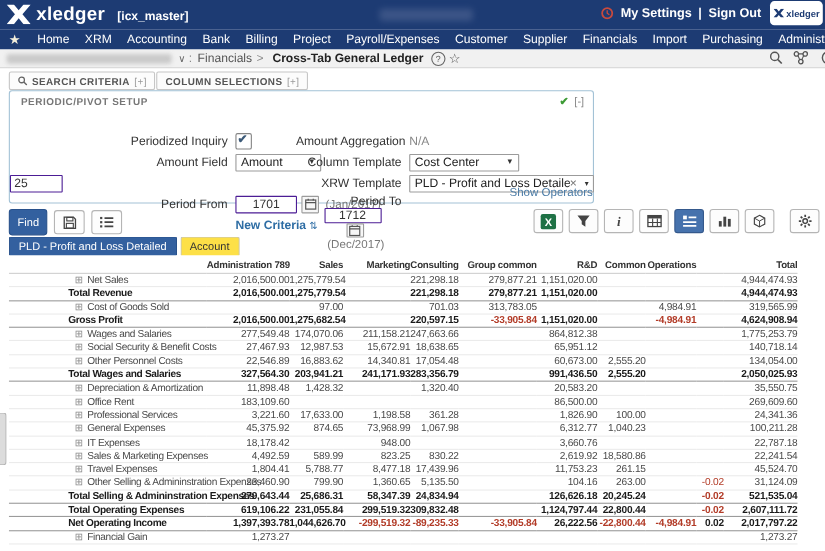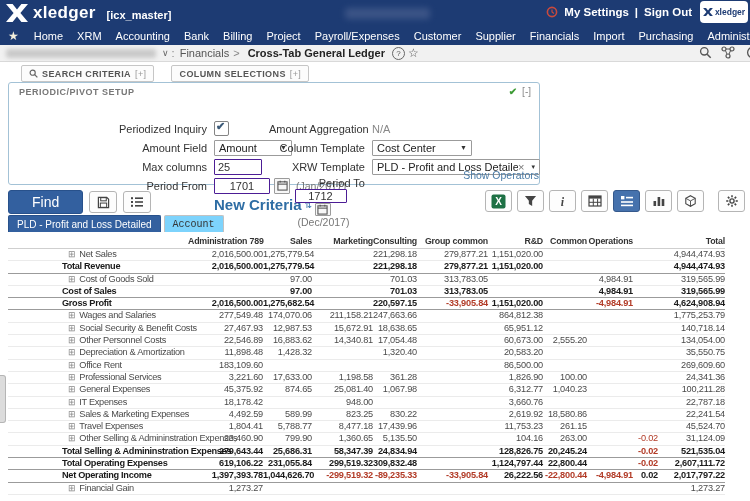--- a/index.html
+++ b/index.html
@@ -18,55 +18,55 @@
   .nav-star{color:#f3efdc;font-size:12px;margin-right:8px;line-height:1;}
   .nav-item{color:#fff;font-size:11px;padding:0 7px;cursor:default;white-space:nowrap;}
   
   .crumbbar{left:0;top:45px;width:750px;height:17px;background:#f1f1f1;border-bottom:1px solid #d9d9d9;display:flex;align-items:center;font-size:11px;color:#555;box-sizing:border-box;}
   .redact-light{width:150px;height:9px;background:#bdbdbd;border-radius:2px;filter:blur(2px);opacity:.75;margin:0 6px 0 6px;}
   .crumb-current{font-weight:bold;color:#222;margin:0 4px;}
   .help-circle{display:inline-flex;width:11px;height:11px;border:1px solid #666;border-radius:50%;align-items:center;justify-content:center;font-size:8px;color:#555;margin:0 3px;}
   .fav-star{font-size:12px;color:#555;}
   .crumb-icons{position:absolute;right:0;top:46px;display:flex;gap:9px;align-items:center;}
   
-  .crit-tabs{left:8px;top:65px;display:flex;gap:17px;margin-left:13px;}
+  .crit-tabs{left:8px;top:65px;display:flex;gap:1px;}
   .crit-tab{display:flex;align-items:center;gap:4px;height:15px;padding:0 7px;border:1px solid #c6c6c6;border-radius:2px;background:#fcfcfc;font-size:9px;font-weight:bold;letter-spacing:.4px;color:#555;}
   .crit-plus{color:#999;font-weight:normal;}
   
   .panel{left:8px;top:82px;width:532px;height:103px;background:#fff;border:1px solid var(--panelborder,#a3c2d6);border-radius:3px;box-sizing:border-box;}
   .panel-title{position:absolute;left:10px;top:4px;font-size:9px;font-weight:bold;letter-spacing:.5px;color:#777;}
   .panel-corner{position:absolute;right:8px;top:3px;font-size:10px;color:#888;display:flex;gap:5px;align-items:center;}
   .panel-check{color:var(--green,#3d9b35);font-weight:bold;}
   .frow{position:absolute;display:flex;align-items:center;height:17px;font-size:11px;color:#333;margin-top:20px;}
   .flabel{display:inline-block;text-align:right;padding-right:7px;white-space:nowrap;}
   .flabel.l{width:198px;}
   .flabel.r{width:96px;}
   .inp{height:14px;border:1px solid #4c1d95;border-radius:1px;font-size:11px;font-family:"Liberation Sans",sans-serif;padding:0 3px;color:#333;box-sizing:content-box;}
   .sel{display:inline-flex;align-items:center;justify-content:space-between;height:16px;border:1px solid #9b9b9b;border-radius:1px;background:#fff;font-size:11px;padding:0 4px;color:#222;box-sizing:border-box;}
   .caret{font-size:7px;color:#333;margin-left:5px;}
   .checkbox{width:13px;height:13px;border:1px solid #848484;border-radius:2px;background:#fff;position:relative;}
   .checkbox span{position:absolute;left:1px;top:-2px;font-size:11px;color:#3c5a78;font-weight:bold;}
   .hint{color:#777;font-size:10.5px;margin-left:6px;}
   .na{color:#888;}
-  .link{color:var(--link,#2e6da4);font-size:15px;}
+  .link{color:var(--link,#2e6da4);font-size:11px;}
   .cal-btn{width:16px;height:16px;border:1px solid #9b9b9b;border-radius:1px;background:#f7f7f7;display:inline-flex;align-items:center;justify-content:center;margin-left:4px;box-sizing:border-box;}
   .show-ops{position:absolute;right:0;bottom:3px;font-size:10.5px;color:#4a7ba6;}
   
   .find-row{left:8px;top:190px;display:flex;gap:6px;align-items:center;}
-  .btn-find{height:22px;padding:0 23px;background:var(--accent,#33609f);border:1px solid #28518b;border-radius:3px;color:#fff;font-size:14px;display:flex;align-items:center;}
+  .btn-find{height:22px;padding:0 7px;background:var(--accent,#33609f);border:1px solid #28518b;border-radius:3px;color:#fff;font-size:10px;display:flex;align-items:center;}
   .btn-ico{width:28px;height:22px;background:#fdfdfd;border:1px solid #b5b5b5;border-radius:3px;display:flex;align-items:center;justify-content:center;color:#444;box-sizing:border-box;}
   .toolbar{right:5px;top:190px;display:flex;gap:5px;align-items:center;}
   .tbtn{width:27px;height:22px;background:#fdfdfd;border:1px solid #b5b5b5;border-radius:3px;display:flex;align-items:center;justify-content:center;color:#444;box-sizing:border-box;}
   .tbtn.selected{background:var(--selblue,#4672ad);border-color:#35598c;color:#fff;}
   .tbtn.gap{margin-left:9px;}
   
   .vtabs{left:8px;top:215px;display:flex;gap:3px;}
   .vtab{height:16px;display:flex;align-items:center;padding:0 8px;font-size:10px;border-radius:2px 2px 0 0;}
   .vtab.active{background:var(--accent,#33609f);color:#fff;border:1px solid #28518b;border-bottom:none;}
-  .vtab.inactive{background:#7dd3fc;color:#333;border:1px solid #c2c2c2;border-bottom:none;font-family:Liberation Mono, monospace;}
+  .vtab.inactive{background:#fde047;color:#333;border:1px solid #c2c2c2;border-bottom:none;}
   
   .table-wrap{left:8px;top:233px;width:722px;height:268px;overflow:hidden;background:#fff;}
   table{border-collapse:collapse;table-layout:fixed;width:717px;}
   th{font-size:8.8px;letter-spacing:-.2px;font-weight:bold;color:#333;text-align:right;vertical-align:bottom;padding:0 0 2px 0;white-space:nowrap;height:13px;border-bottom:1px solid #cfcfcf;}
   td{font-size:9.2px;letter-spacing:-.2px;color:#4a4a4a;text-align:right;padding:0;white-space:nowrap;height:11.3px;line-height:11.3px;overflow:visible;}
   tr.normal td{border-bottom:1px solid #ebebeb;}
   tr.total td{border-top:1px solid #9b9b9b;border-bottom:1px solid #9b9b9b;font-weight:bold;color:#1a1a1a;}
   td.lbl{text-align:left;}
   tr.normal td.lbl{padding-left:60px;}
   tr.total td.lbl{padding-left:54px;}
@@ -179,21 +179,20 @@
       </span>
   </div>
   <div class="frow" style="left:0;top:36px;">
     <span class="flabel l">Amount Field</span>
     <span class="sel" style="width:78px;">
       <span>Amount</span>
         <span class="caret">▼</span>
     </span>
   </div>
   <div class="frow" style="left:0;top:55px;">
-    <span class="flabel l">Max columns</span>
     <input class="inp" style="width: 40px;" value="25">
   </div>
   <div class="frow" style="left:0;top:74px;">
     <span class="flabel l">Period From</span>
     <input class="inp" style="width: 48px; text-align: center;" value="1701">
     <span class="cal-btn">
       <svg width="11" height="11" viewBox="0 0 12 12">
         <rect x="1" y="2" width="10" height="9" fill="none" stroke="#555" stroke-width="1.2"></rect>
         <line x1="1" y1="4.5" x2="11" y2="4.5" stroke="#555" stroke-width="1.2"></line>
         <line x1="3.5" y1="0.8" x2="3.5" y2="2.6" stroke="#555" stroke-width="1.2"></line>
@@ -410,33 +409,20 @@
           <td></td>
           <td>701.03</td>
           <td>313,783.05</td>
           <td></td>
           <td></td>
           <td>4,984.91</td>
           <td></td>
           <td>319,565.99</td>
         </tr>
         <tr class="total">
-          <td class="lbl"><span style="letter-spacing: -0.3px;">Cost of Sales</span></td>
-          <td></td>
-          <td>97.00</td>
-          <td></td>
-          <td>701.03</td>
-          <td>313,783.05</td>
-          <td></td>
-          <td></td>
-          <td>4,984.91</td>
-          <td></td>
-          <td>319,565.99</td>
-        </tr>
-        <tr class="total">
           <td class="lbl"><span style="letter-spacing: -0.3px;">Gross Profit</span></td>
           <td>2,016,500.00</td>
           <td>1,275,682.54</td>
           <td></td>
           <td>220,597.15</td>
           <td class="neg">-33,905.84</td>
           <td>1,151,020.00</td>
           <td></td>
           <td class="neg">-4,984.91</td>
           <td></td>
@@ -474,20 +460,33 @@
           <td>16,883.62</td>
           <td>14,340.81</td>
           <td>17,054.48</td>
           <td></td>
           <td>60,673.00</td>
           <td>2,555.20</td>
           <td></td>
           <td></td>
           <td>134,054.00</td>
         </tr>
+        <tr class="total">
+          <td class="lbl"><span style="letter-spacing: -0.3px;">Total Wages and Salaries</span></td>
+          <td>327,564.30</td>
+          <td>203,941.21</td>
+          <td>241,171.93</td>
+          <td>283,356.79</td>
+          <td></td>
+          <td>991,436.50</td>
+          <td>2,555.20</td>
+          <td></td>
+          <td></td>
+          <td>2,050,025.93</td>
+        </tr>
         <tr class="normal">
           <td class="lbl"><span class="expand-ic">⊞</span><span style="letter-spacing: -0.3px;">Depreciation &amp; Amortization</span></td>
           <td>11,898.48</td>
           <td>1,428.32</td>
           <td></td>
           <td>1,320.40</td>
           <td></td>
           <td>20,583.20</td>
           <td></td>
           <td></td>
@@ -517,21 +516,21 @@
           <td>1,826.90</td>
           <td>100.00</td>
           <td></td>
           <td></td>
           <td>24,341.36</td>
         </tr>
         <tr class="normal">
           <td class="lbl"><span class="expand-ic">⊞</span><span style="letter-spacing: -0.3px;">General Expenses</span></td>
           <td>45,375.92</td>
           <td>874.65</td>
-          <td>25,081.40</td>
+          <td>73,968.99</td>
           <td>1,067.98</td>
           <td></td>
           <td>6,312.77</td>
           <td>1,040.23</td>
           <td></td>
           <td></td>
           <td>100,211.28</td>
         </tr>
         <tr class="normal">
           <td class="lbl"><span class="expand-ic">⊞</span><span style="letter-spacing: -0.3px;">IT Expenses</span></td>
@@ -585,21 +584,21 @@
           <td class="neg">-0.02</td>
           <td>31,124.09</td>
         </tr>
         <tr class="total">
           <td class="lbl"><span style="letter-spacing: -0.3px;">Total Selling &amp; Admininstration Expenses</span></td>
           <td>279,643.44</td>
           <td>25,686.31</td>
           <td>58,347.39</td>
           <td>24,834.94</td>
           <td></td>
-          <td>128,826.75</td>
+          <td>126,626.18</td>
           <td>20,245.24</td>
           <td></td>
           <td class="neg">-0.02</td>
           <td>521,535.04</td>
         </tr>
         <tr class="total">
           <td class="lbl"><span style="letter-spacing: -0.3px;">Total Operating Expenses</span></td>
           <td>619,106.22</td>
           <td>231,055.84</td>
           <td>299,519.32</td>

